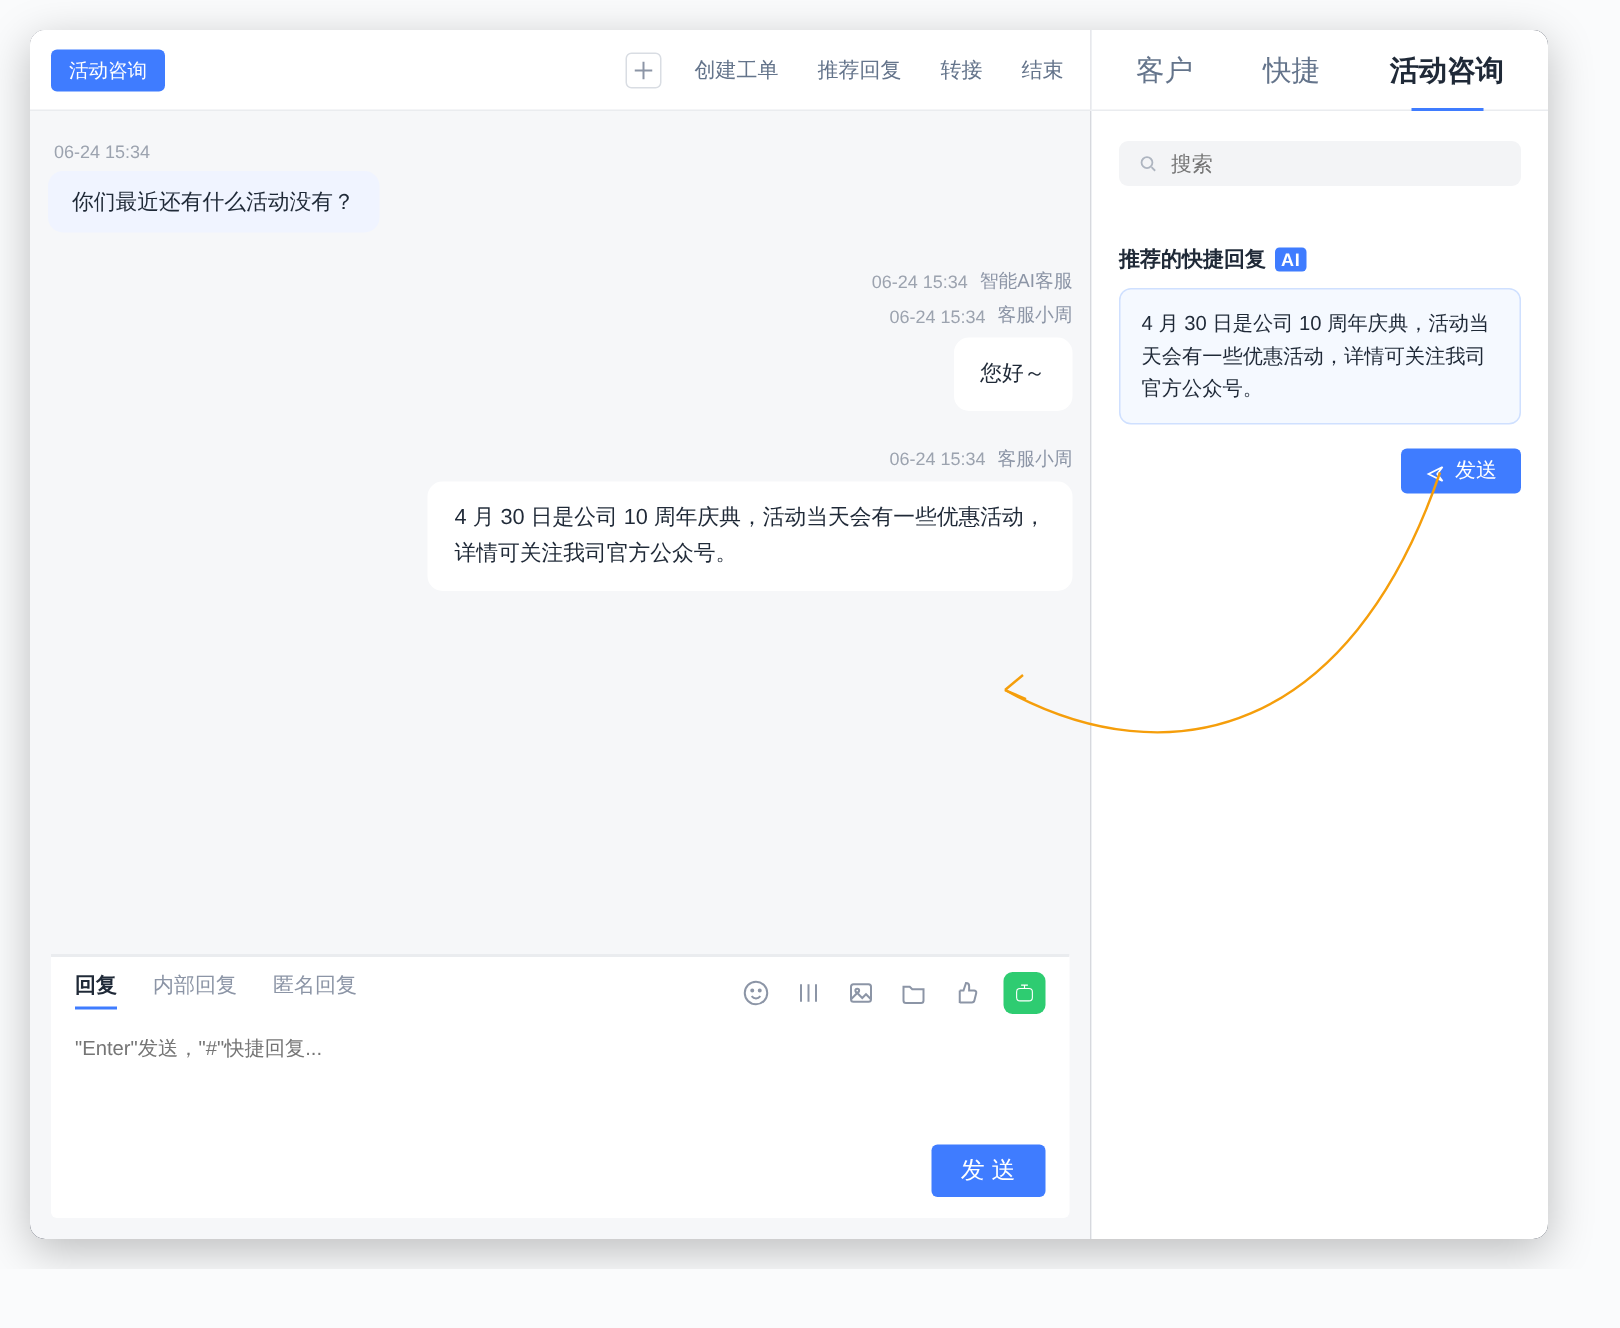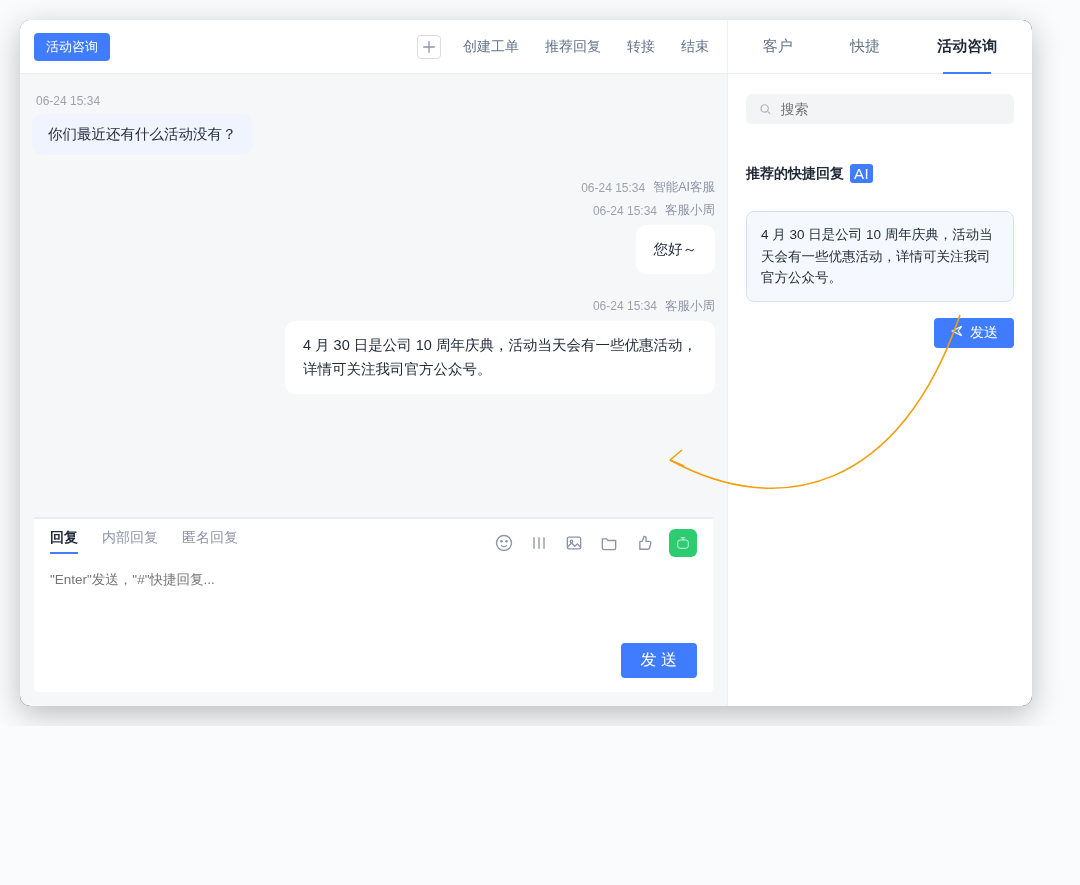--- a/index.html
+++ b/index.html
@@ -1,19 +1,19 @@
 <!DOCTYPE html>
 <html><head>
   <meta charset="utf-8">
   <style>
     *{margin:0;padding:0;box-sizing:border-box}
     body{font-family:-apple-system,BlinkMacSystemFont,"PingFang SC","Hiragino Sans GB","Microsoft YaHei",sans-serif;background:#fafbfc;padding:20px}
 
     .window{
-      width:1012px;height:686px;background:#0f172a;border-radius:10px;
+      width:1012px;height:806px;background:#0f172a;border-radius:10px;
       box-shadow:0 8px 30px rgba(0,0,0,.25);display:flex;overflow:hidden;position:relative
     }
 
     
     .chat-panel{flex:1;display:flex;flex-direction:column;background:#f6f7f9}
     .chat-header{
       height:54px;display:flex;align-items:center;padding:0 18px 0 14px;background:#fff;border-bottom:1px solid #eaecef
     }
     .tag{
       background:#3f7cff;color:#fff;font-size:13px;padding:5px 12px;border-radius:4px;font-weight:500
@@ -55,37 +55,37 @@
       width:100%;border:none;outline:none;font-size:13.5px;color:#9ca3af;height:60px;resize:none;font-family:inherit
     }
     .reply-footer{display:flex;justify-content:flex-end;padding:0 16px 14px}
     .btn-primary{
       background:#3f7cff;color:#fff;border:none;border-radius:4px;padding:7px 20px;font-size:16px;cursor:pointer
     }
 
     
     .side-panel{width:305px;background:#fff;display:flex;flex-direction:column;border-left:1px solid #eef0f3}
     .side-tabs{display:flex;justify-content:space-around;align-items:center;height:54px;border-bottom:1px solid #eaecef;padding:0 6px}
-    .side-tab{font-size:15px;color:#64748b;cursor:pointer;padding:0 4px;height:100%;display:flex;align-items:center;position:relative}
+    .side-tab{font-size:19px;color:#64748b;cursor:pointer;padding:0 4px;height:100%;display:flex;align-items:center;position:relative}
     .side-tab.active{color:#1f2937;font-weight:700}
     .side-tab.active::after{content:"";position:absolute;bottom:-1px;left:50%;transform:translateX(-50%);width:48px;height:2px;background:#3f7cff}
 
     .side-content{padding:20px 18px;flex:1}
     .search-wrap{
       background:#f3f4f6;border-radius:6px;display:flex;padding:7px 12px;margin-bottom:40px;color:#9ca3af
     }
     .search-wrap input{border:none;background:transparent;outline:none;margin-left:8px;font-size:14px;width:100%;color:#555}
-    .side-heading{font-size:14px;color:#1f2937;font-weight:600;display:flex;align-items:center;gap:6px;margin-bottom:28px}
-    .ai-badge{background:#3f7cff;color:#fff;font-size:15px;font-weight:400;padding:1px 4px;border-radius:3px;letter-spacing:.5px}
+    .side-heading{font-size:14px;color:#1f2937;font-weight:600;display:flex;align-items:center;gap:6px;margin-bottom:10px}
+    .ai-badge{background:#3f7cff;color:#fff;font-size:12px;font-weight:700;padding:1px 4px;border-radius:3px;letter-spacing:.5px}
     .suggestion-card{
       border:1px solid #cfe0ff;background:#f5f9ff;border-radius:8px;padding:12px 14px;font-size:13.5px;color:#1f2937;line-height:1.6;margin-bottom:16px
     }
     .side-send-row{display:flex;justify-content:flex-end}
     .side-send{
-      background:#3f7cff;color:#fff;border:none;border-radius:4px;padding:6px 16px;font-size:14px;cursor:pointer;display:flex;align-items:flex-start;gap:6px
+      background:#3f7cff;color:#fff;border:none;border-radius:4px;padding:6px 16px;font-size:14px;cursor:pointer;display:flex;align-items:flex-end;gap:6px
     }
     .side-send svg{stroke:#fff;fill:none}
 
     
     .arrow-layer{position:absolute;inset:0;pointer-events:none}
   </style>
 </head>
 <body>
 
 <div class="window">

